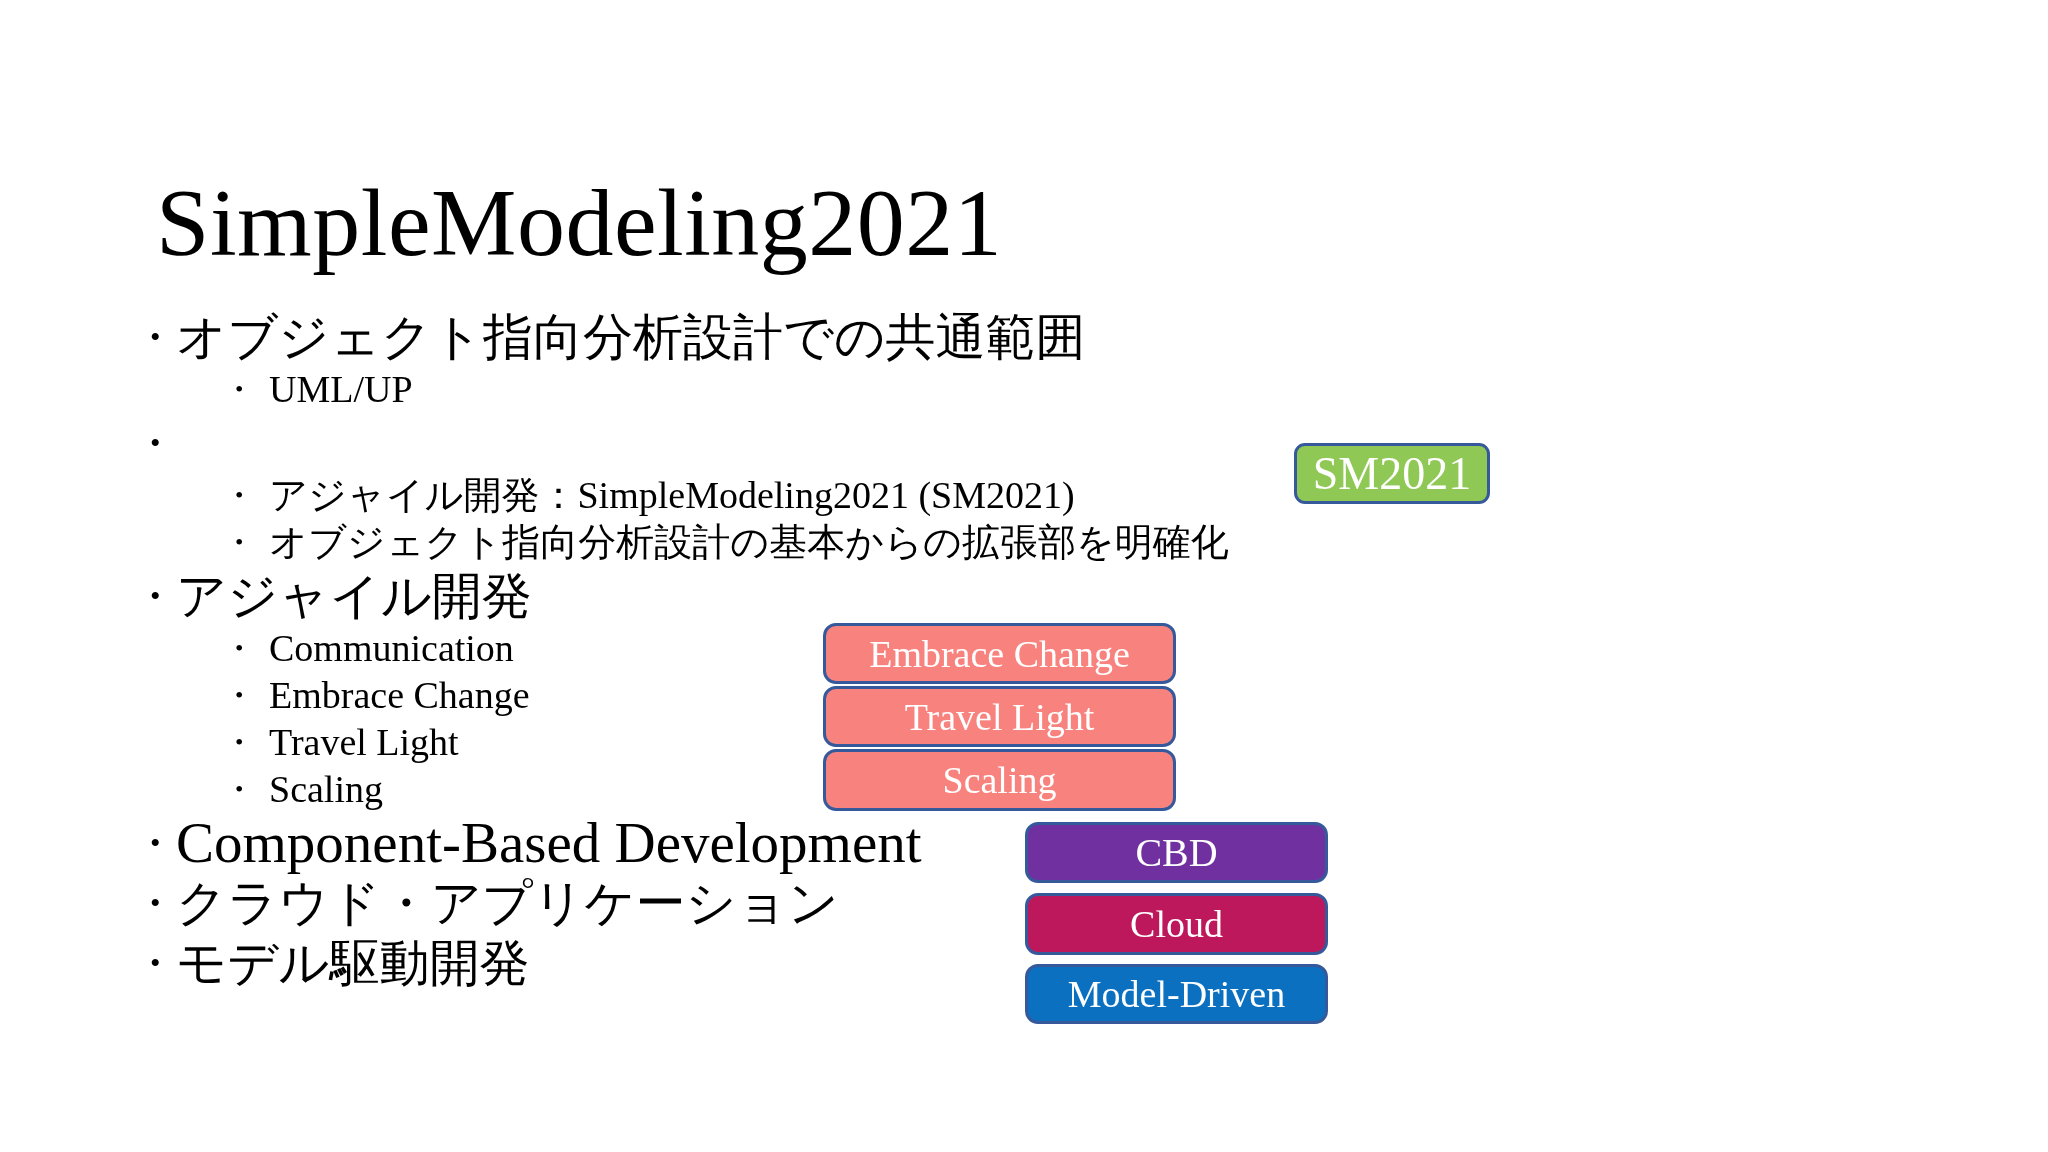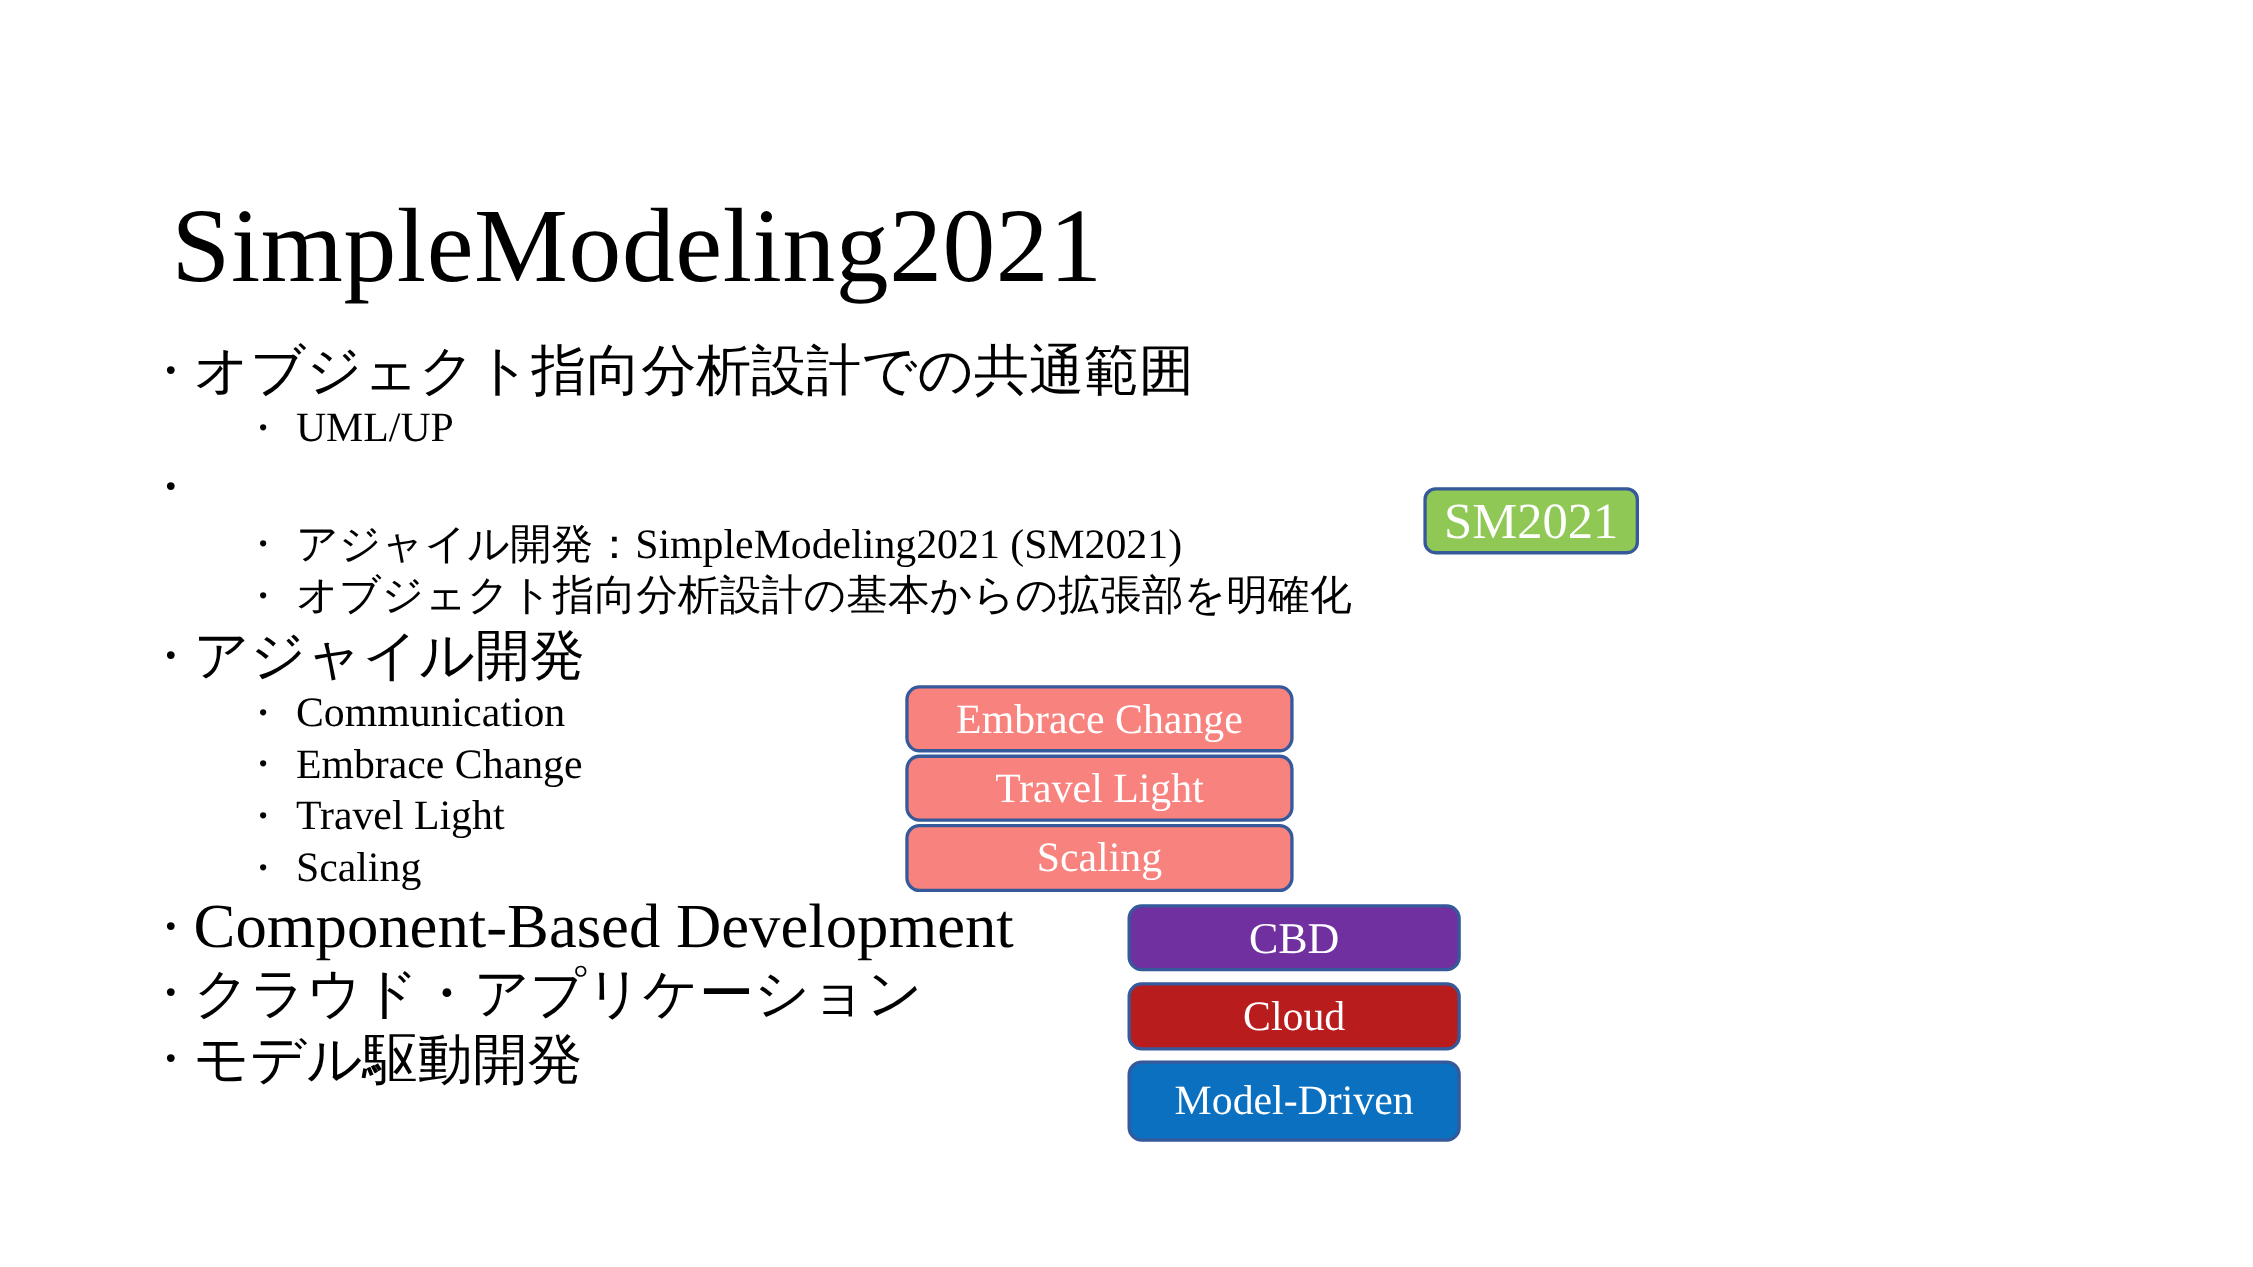--- a/index.html
+++ b/index.html
@@ -47,21 +47,21 @@
     border-radius: 13px;
     color: #ffffff;
     white-space: nowrap;
   }
   .b-sm2021      { left: 1294px; top: 443px; width: 196px; height: 61px; font-size: 46px; border-radius: 11px; }
   .b-embrace     { left: 823px;  top: 623px; width: 353px; height: 61px; font-size: 38px; }
   .b-travel      { left: 823px;  top: 686px; width: 353px; height: 61px; font-size: 38px; }
   .b-scaling     { left: 823px;  top: 749px; width: 353px; height: 62px; font-size: 38px; }
   .b-cbd         { left: 1025px; top: 822px; width: 303px; height: 61px; font-size: 40px; }
   .b-cloud       { left: 1025px; top: 893px; width: 303px; height: 62px; font-size: 38px; }
-  .b-modeldriven { left: 1025px; top: 964px; width: 303px; height: 74px; font-size: 38px; }
+  .b-modeldriven { left: 1025px; top: 964px; width: 303px; height: 60px; font-size: 38px; }
 </style>
 </head>
 <body>
 
 <div class="slide">
 
   <h1 class="title">SimpleModeling2021</h1>
 
   <div class="content">
 
@@ -127,20 +127,20 @@
   </div>
   <div class="badge b-travel" style="background-color: rgb(248, 131, 126);">
     <span>Travel Light</span>
   </div>
   <div class="badge b-scaling" style="background-color: rgb(248, 131, 126);">
     <span>Scaling</span>
   </div>
   <div class="badge b-cbd" style="background-color: rgb(112, 48, 160); font-family: Liberation Serif, serif;">
     <span>CBD</span>
   </div>
-  <div class="badge b-cloud" style="background-color: #b91c1c;">
+  <div class="badge b-cloud" style="background-color: #be185d;">
     <span>Cloud</span>
   </div>
   <div class="badge b-modeldriven" style="background-color: rgb(12, 112, 192);">
     <span>Model-Driven</span>
   </div>
 
 </div>
 
 </body></html>

